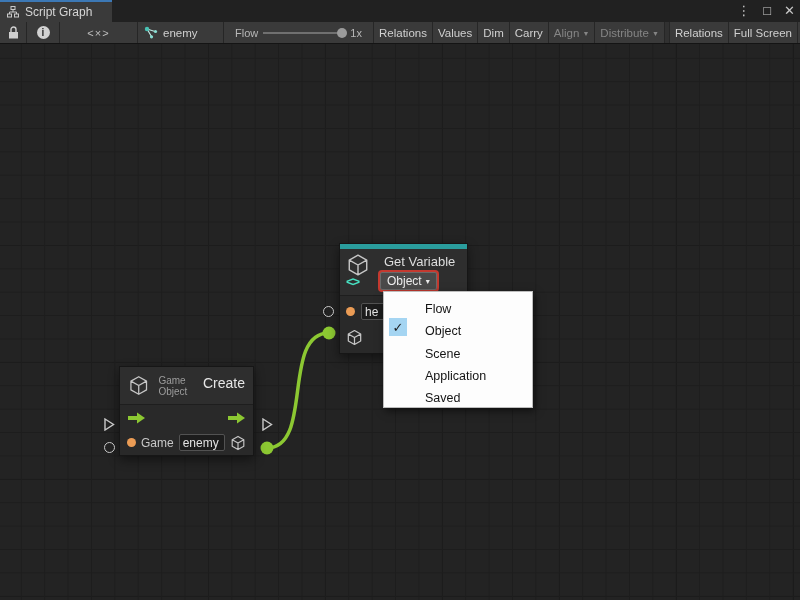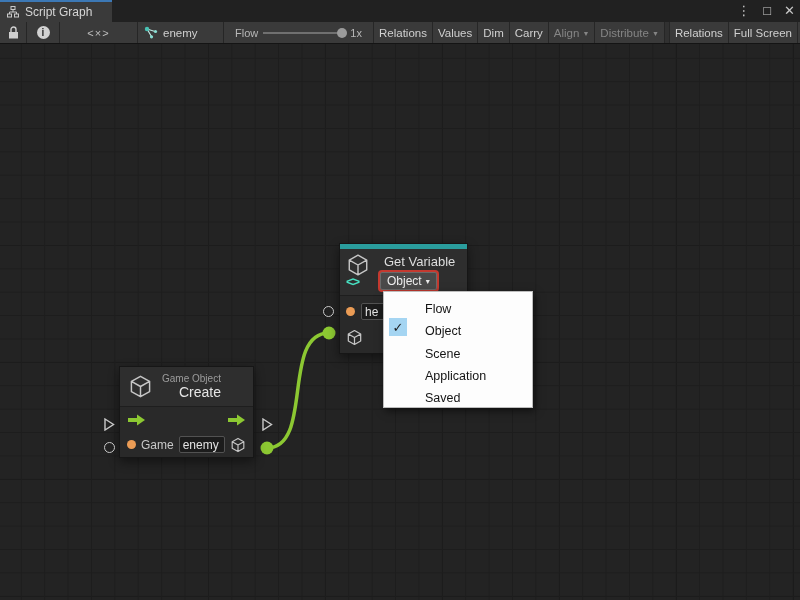--- a/index.html
+++ b/index.html
@@ -75,21 +75,21 @@
     position:absolute; z-index:3;
     background:#292929; border:1px solid #161616;
     box-shadow:0 4px 10px rgba(0,0,0,.45);
   }
   .node-header { background:#2e2e2e; display:flex; align-items:center; }
   .node-divider { border-top:1px solid #1e1e1e; }
 
   
   .node-create { left:119px; top:366px; width:135px; }
   .create-header { padding:6px 8px; gap:9px; }
-  .create-titles { display:flex; flex-direction:column; }
+  .create-titles { display:flex; flex-direction:row; }
   .create-type { font-size:10px; color:#9c9c9c; }
   .create-title { font-size:14px; color:#e6e6e6;text-align:right; }
   .flow-row { height:26px; display:flex; align-items:center;
               justify-content:space-between; padding:0 7px; }
   .name-row { height:25px; display:flex; align-items:center; gap:5px; padding:0 7px; }
   .port-label { font-size:12px; color:#c8c8c8; }
   .inline-field {
     background:#1c1c1c; border:1px solid #525252; border-radius:2px;
     color:#e2e2e2; font-size:12px; padding:0 3px; height:17px;
     display:flex; align-items:center;

